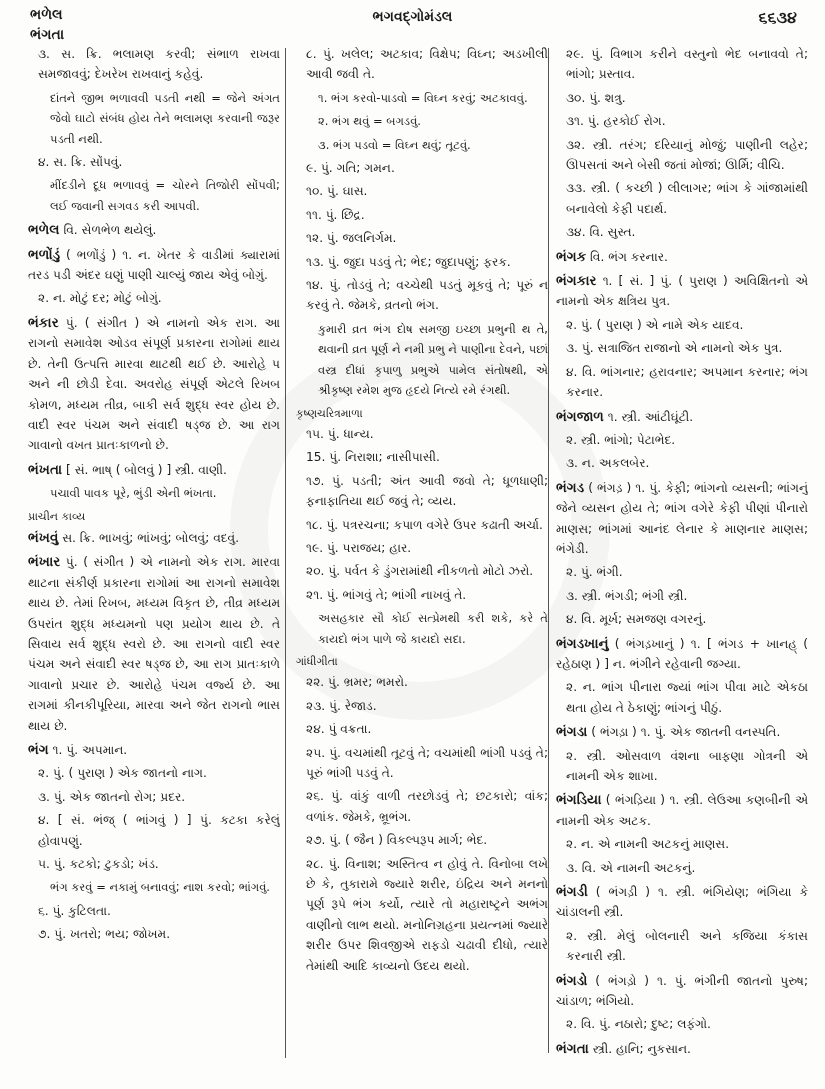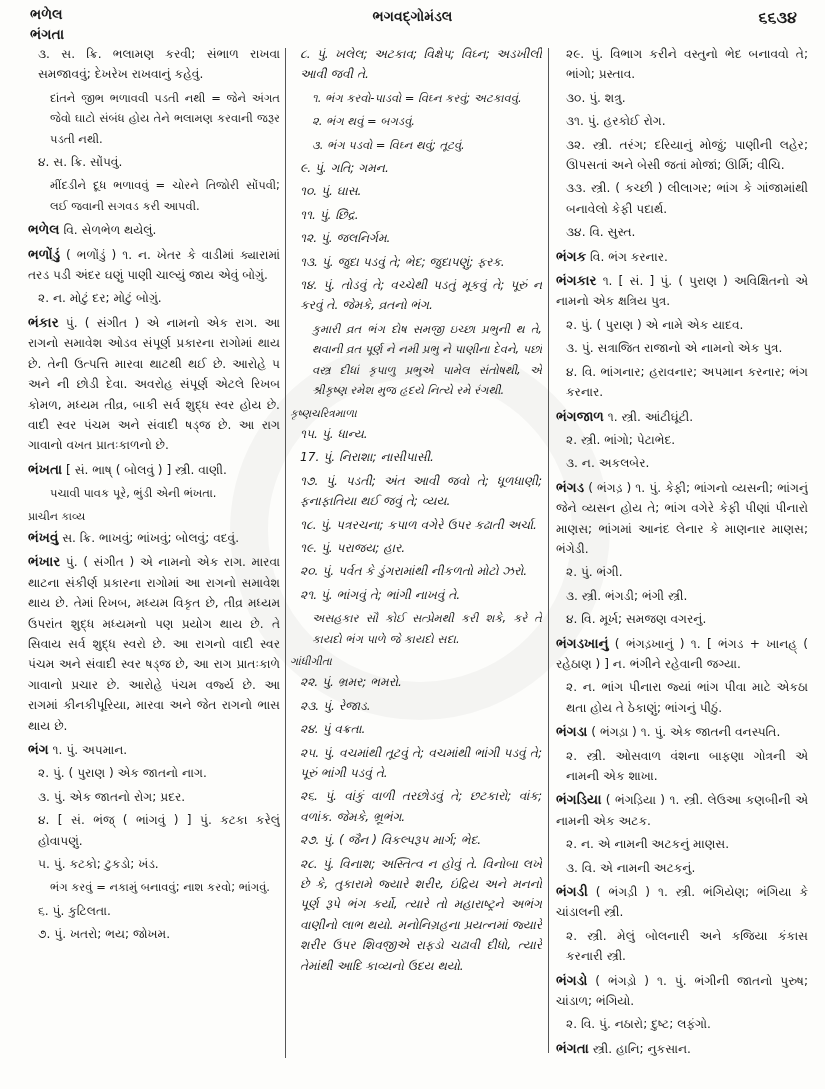--- a/index.html
+++ b/index.html
@@ -11,21 +11,21 @@
   }
   .header { position:absolute; top:0; left:0; width:825px; height:44px; }
   .guide-top { position:absolute; left:30px; top:6px; font-size:14px; font-weight:bold; }
   .guide-bottom { position:absolute; left:30px; top:26px; font-size:14px; font-weight:bold; }
   .book-title { position:absolute; left:0; width:825px; top:8px; text-align:center; font-size:14px; font-weight:bold; }
   .page-num { position:absolute; right:28px; top:8px; font-size:16px; font-weight:bold; }
 
   .columns { position:absolute; top:44px; left:28px; width:780px; height:1030px; }
   .col { position:absolute; top:0; height:1030px; font-size:12.2px; line-height:20.4px; overflow:hidden; }
   .col1 { left:0; width:252px; }
-  .col2 { left:256px; width:252px; padding-left:6px;font-style:italic; }
+  .col2 { left:262px; width:252px; padding-left:6px; }
   .col3 { left:528px; width:252px; }
   .rule { position:absolute; top:4px; width:1px; background:#555; }
   .rule1 { left:257px; height:1010px; }
   .rule2 { left:520px; height:1005px; }
 
   .entry { margin-bottom:3px; text-align:justify; }
   .hw { font-weight:bold; font-size:13.5px; }
   .sense { padding-left:10px; }
   .quote { padding-left:22px; font-size:11.5px; }
   .src { text-align:left; font-size:11px; }
@@ -78,21 +78,21 @@
       <div class="entry quote">૩. ભંગ પડવો = વિઘ્ન થવું; તૂટવું.</div>
       <div class="entry sense">૯. પું. ગતિ; ગમન.</div>
       <div class="entry sense">૧૦. પું. ઘાસ.</div>
       <div class="entry sense">૧૧. પું. છિદ્ર.</div>
       <div class="entry sense">૧૨. પું. જલનિર્ગમ.</div>
       <div class="entry sense">૧૩. પું. જુદા પડવું તે; ભેદ; જુદાપણું; ફરક.</div>
       <div class="entry sense">૧૪. પું. તોડવું તે; વચ્ચેથી પડતું મૂકવું તે; પૂરું ન કરવું તે. જેમકે, વ્રતનો ભંગ.</div>
       <div class="entry quote">કુમારી વ્રત ભંગ દોષ સમજી ઇચ્છા પ્રભુની થ તે, થવાની વ્રત પૂર્ણ ને નમી પ્રભુ ને પાણીના દેવને, પછાં વસ્ત્ર દીધાં કૃપાળુ પ્રભુએ પામેલ સંતોષથી, એ શ્રીકૃષ્ણ રમેશ મુજ હૃદયે નિત્યે રમે રંગથી.</div>
       <div class="src">કૃષ્ણચરિત્રમાળા</div>
       <div class="entry sense">૧૫. પું. ધાન્ય.</div>
-      <div class="entry sense">17. પું. નિરાશા; નાસીપાસી.</div>
+      <div class="entry sense">15. પું. નિરાશા; નાસીપાસી.</div>
       <div class="entry sense">૧૭. પું. પડતી; અંત આવી જવો તે; ધૂળધાણી; ફનાફાતિયા થઈ જવું તે; વ્યય.</div>
       <div class="entry sense">૧૮. પું. પત્રરચના; કપાળ વગેરે ઉપર કઢાતી અર્ચા.</div>
       <div class="entry sense">૧૯. પું. પરાજય; હાર.</div>
       <div class="entry sense">૨૦. પું. પર્વત કે ડુંગરામાંથી નીકળતો મોટો ઝરો.</div>
       <div class="entry sense">૨૧. પું. ભાંગવું તે; ભાંગી નાખવું તે.</div>
       <div class="entry quote">અસહકાર સૌ કોઈ સત્પ્રેમથી કરી શકે, કરે તે કાયદો ભંગ પાળે જે કાયદો સદા.</div>
       <div class="src">ગાંધીગીતા</div>
       <div class="entry sense">૨૨. પું. ભ્રમર; ભમરો.</div>
       <div class="entry sense">૨૩. પું. રેજાડ.</div>
       <div class="entry sense">૨૪. પું વક્રતા.</div>

